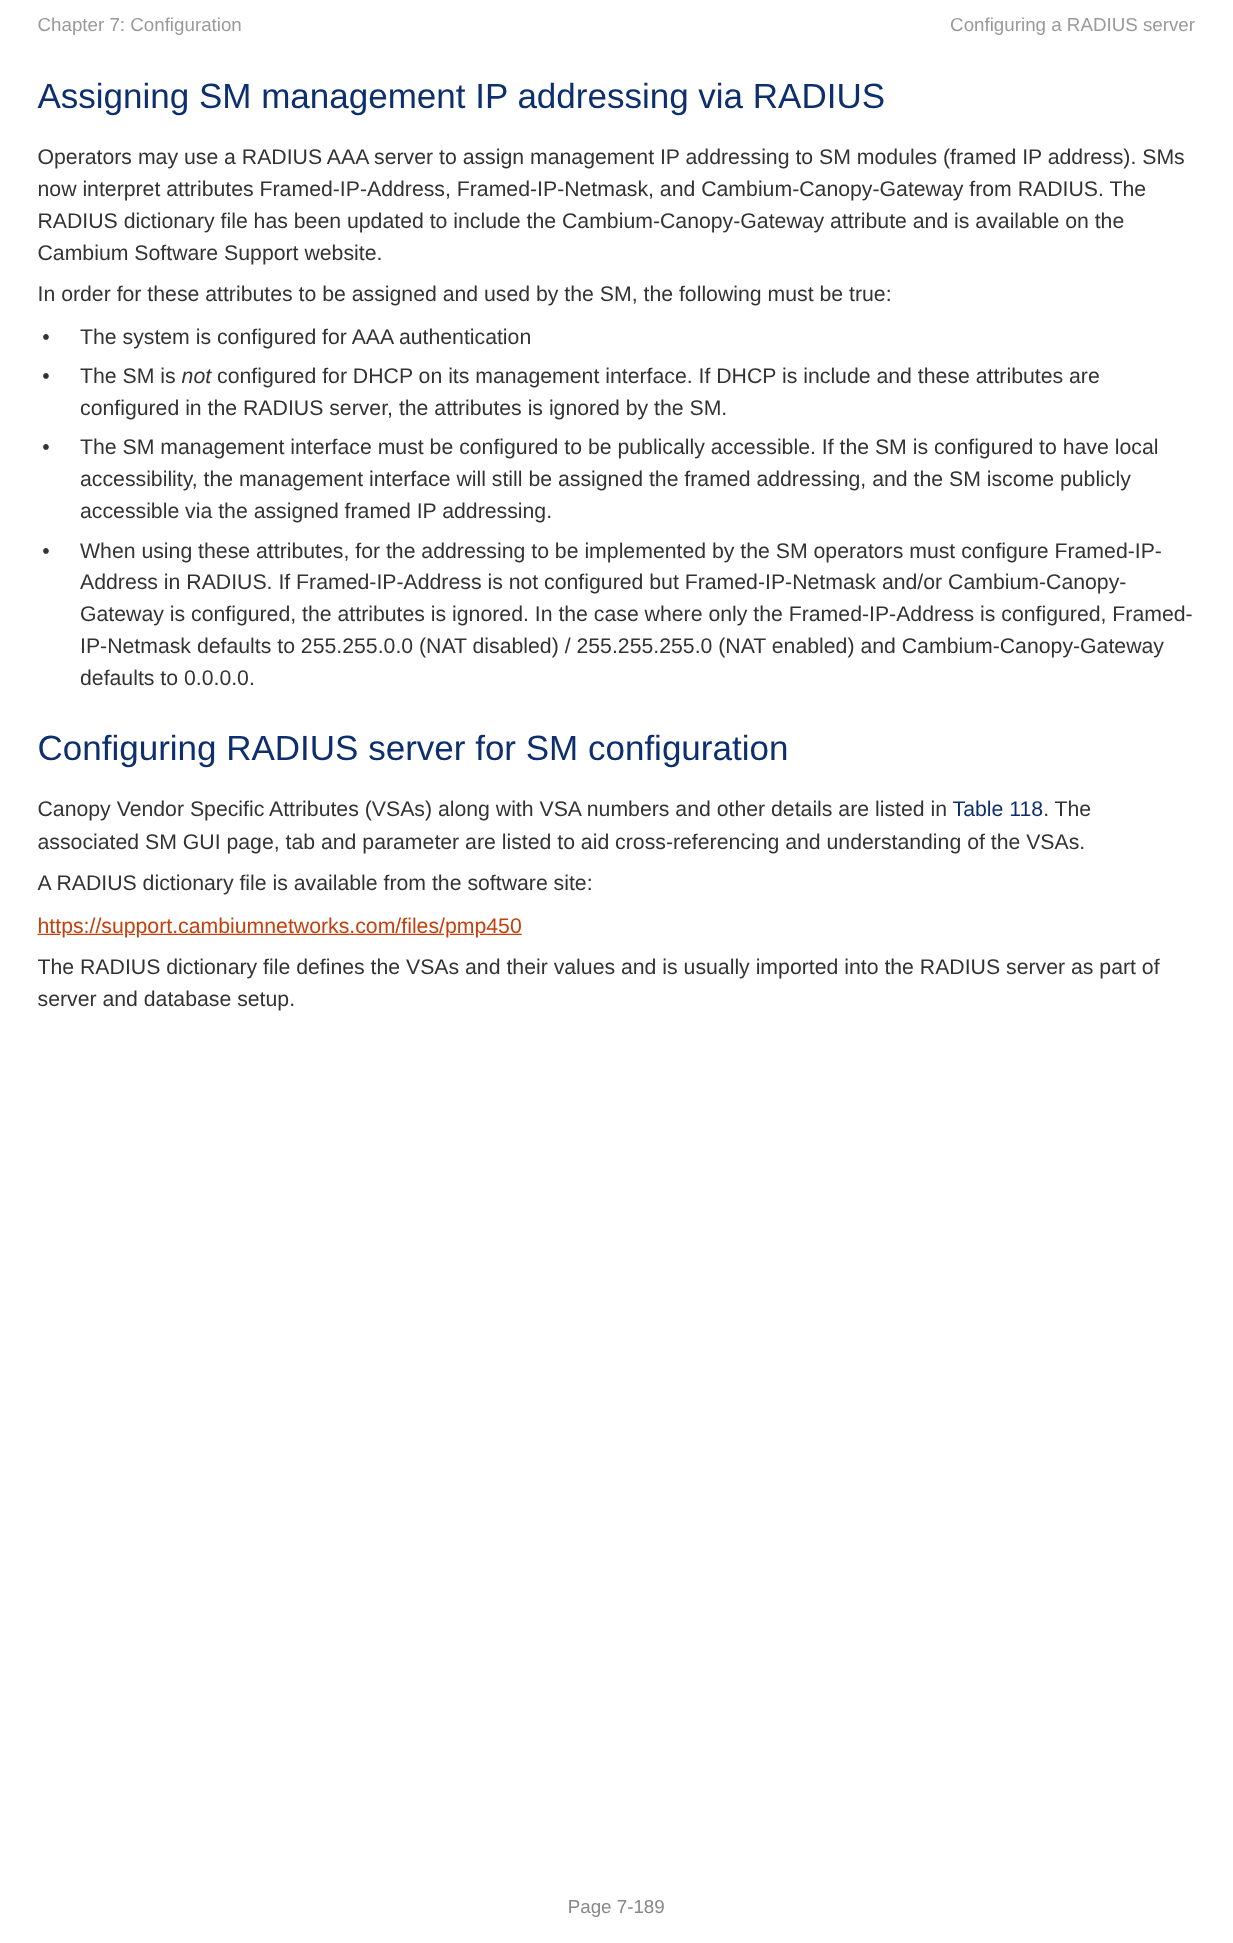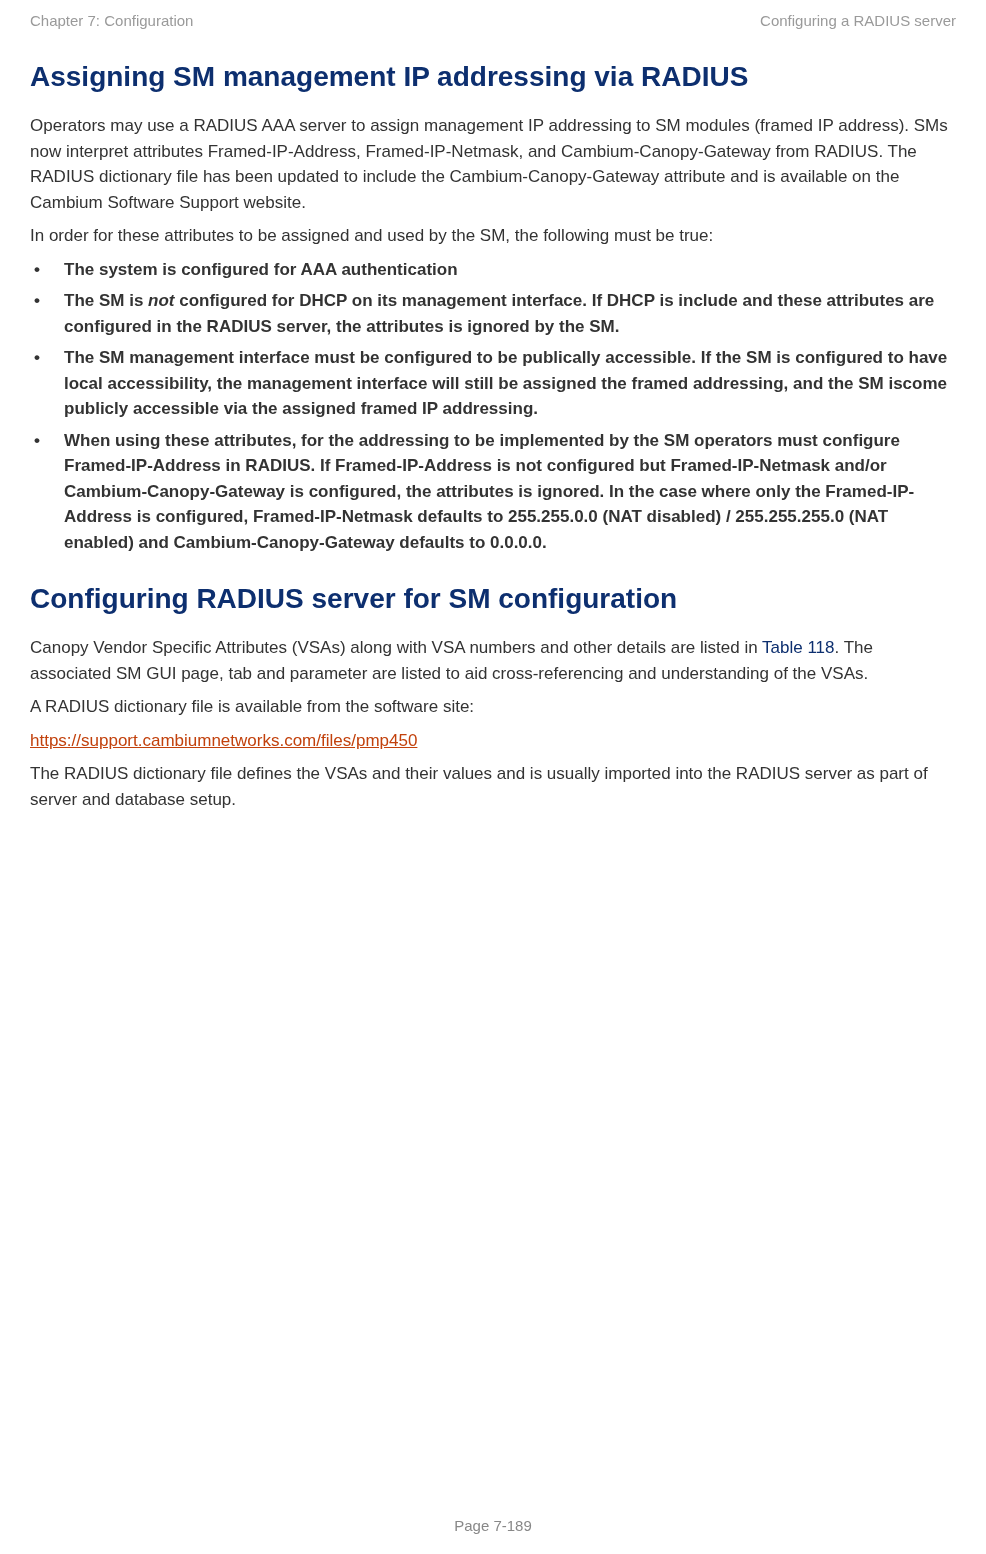--- a/index.html
+++ b/index.html
@@ -20,35 +20,34 @@
     display: flex;
     justify-content: space-between;
     font-size: 15px;
     color: #9a9a9a;
     margin-bottom: 32px;
     gap: 12px;
   }
   h2 {
     color: #0d2f6f;
     font-size: 28px;
-    font-weight: bold;
+    font-weight: normal;
     margin: 0 0 20px 0;
     font-family: "Arial Narrow", Arial, sans-serif;
     letter-spacing: 0px;
   }
   p {
     font-size: 17px;
     line-height: 1.5;
     margin: 0 0 8px 0;
     color: #333;
   }
   ul {
     margin: 4px 0 20px 0;
     padding-left: 24px;
-    font-weight: bold;
   }
   li {
     font-size: 17px;
     line-height: 1.5;
     margin-bottom: 6px;
     color: #333;
     padding-left: 10px;
   }
   li::marker {
     content: "•   ";

